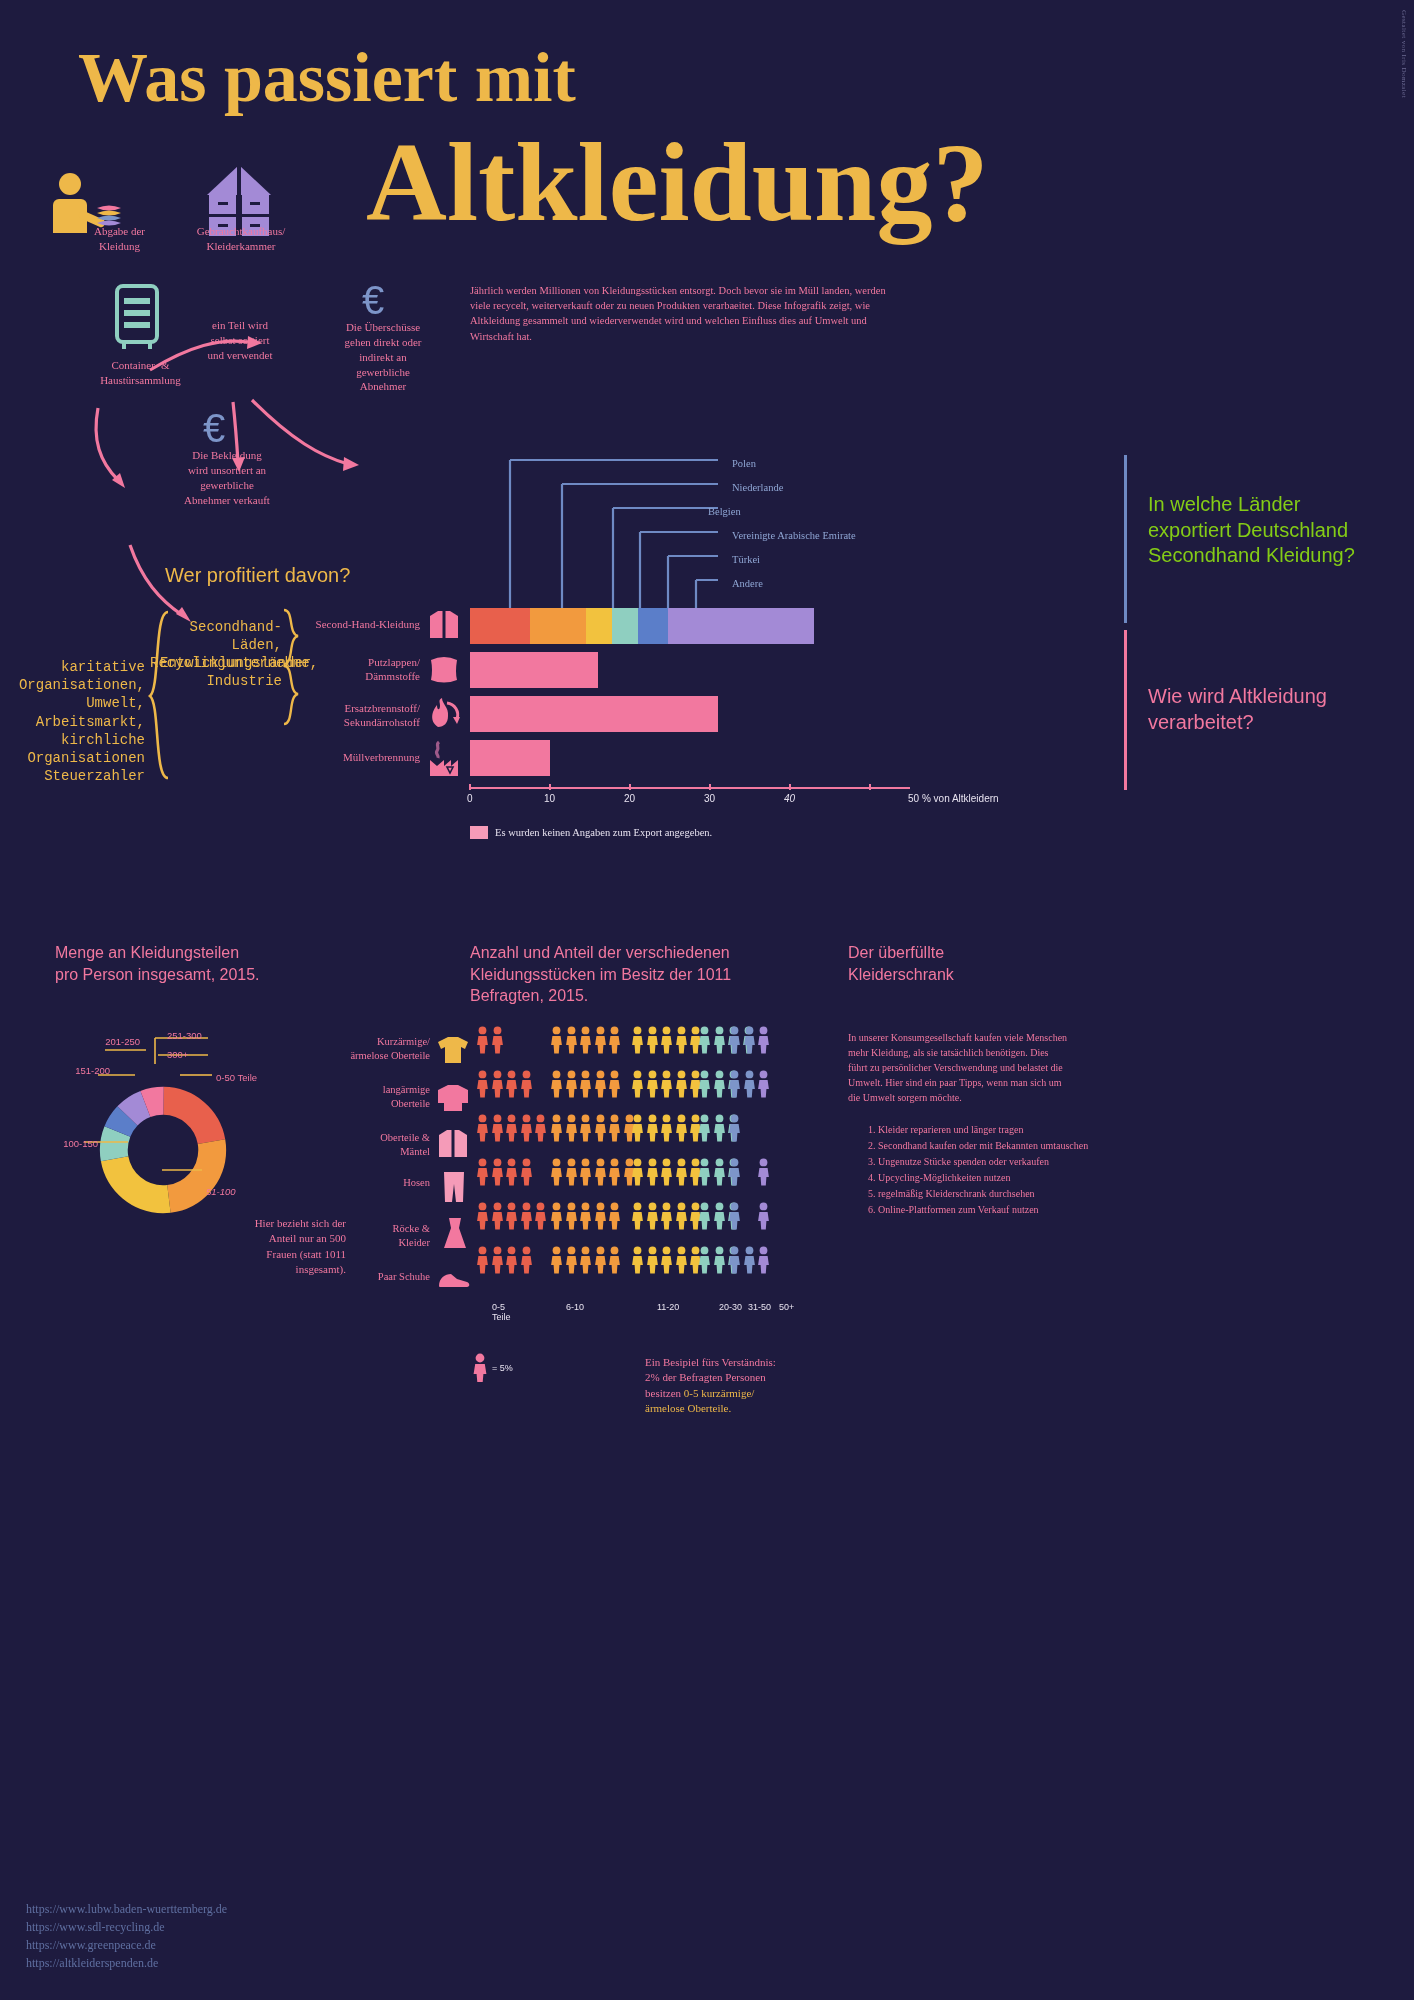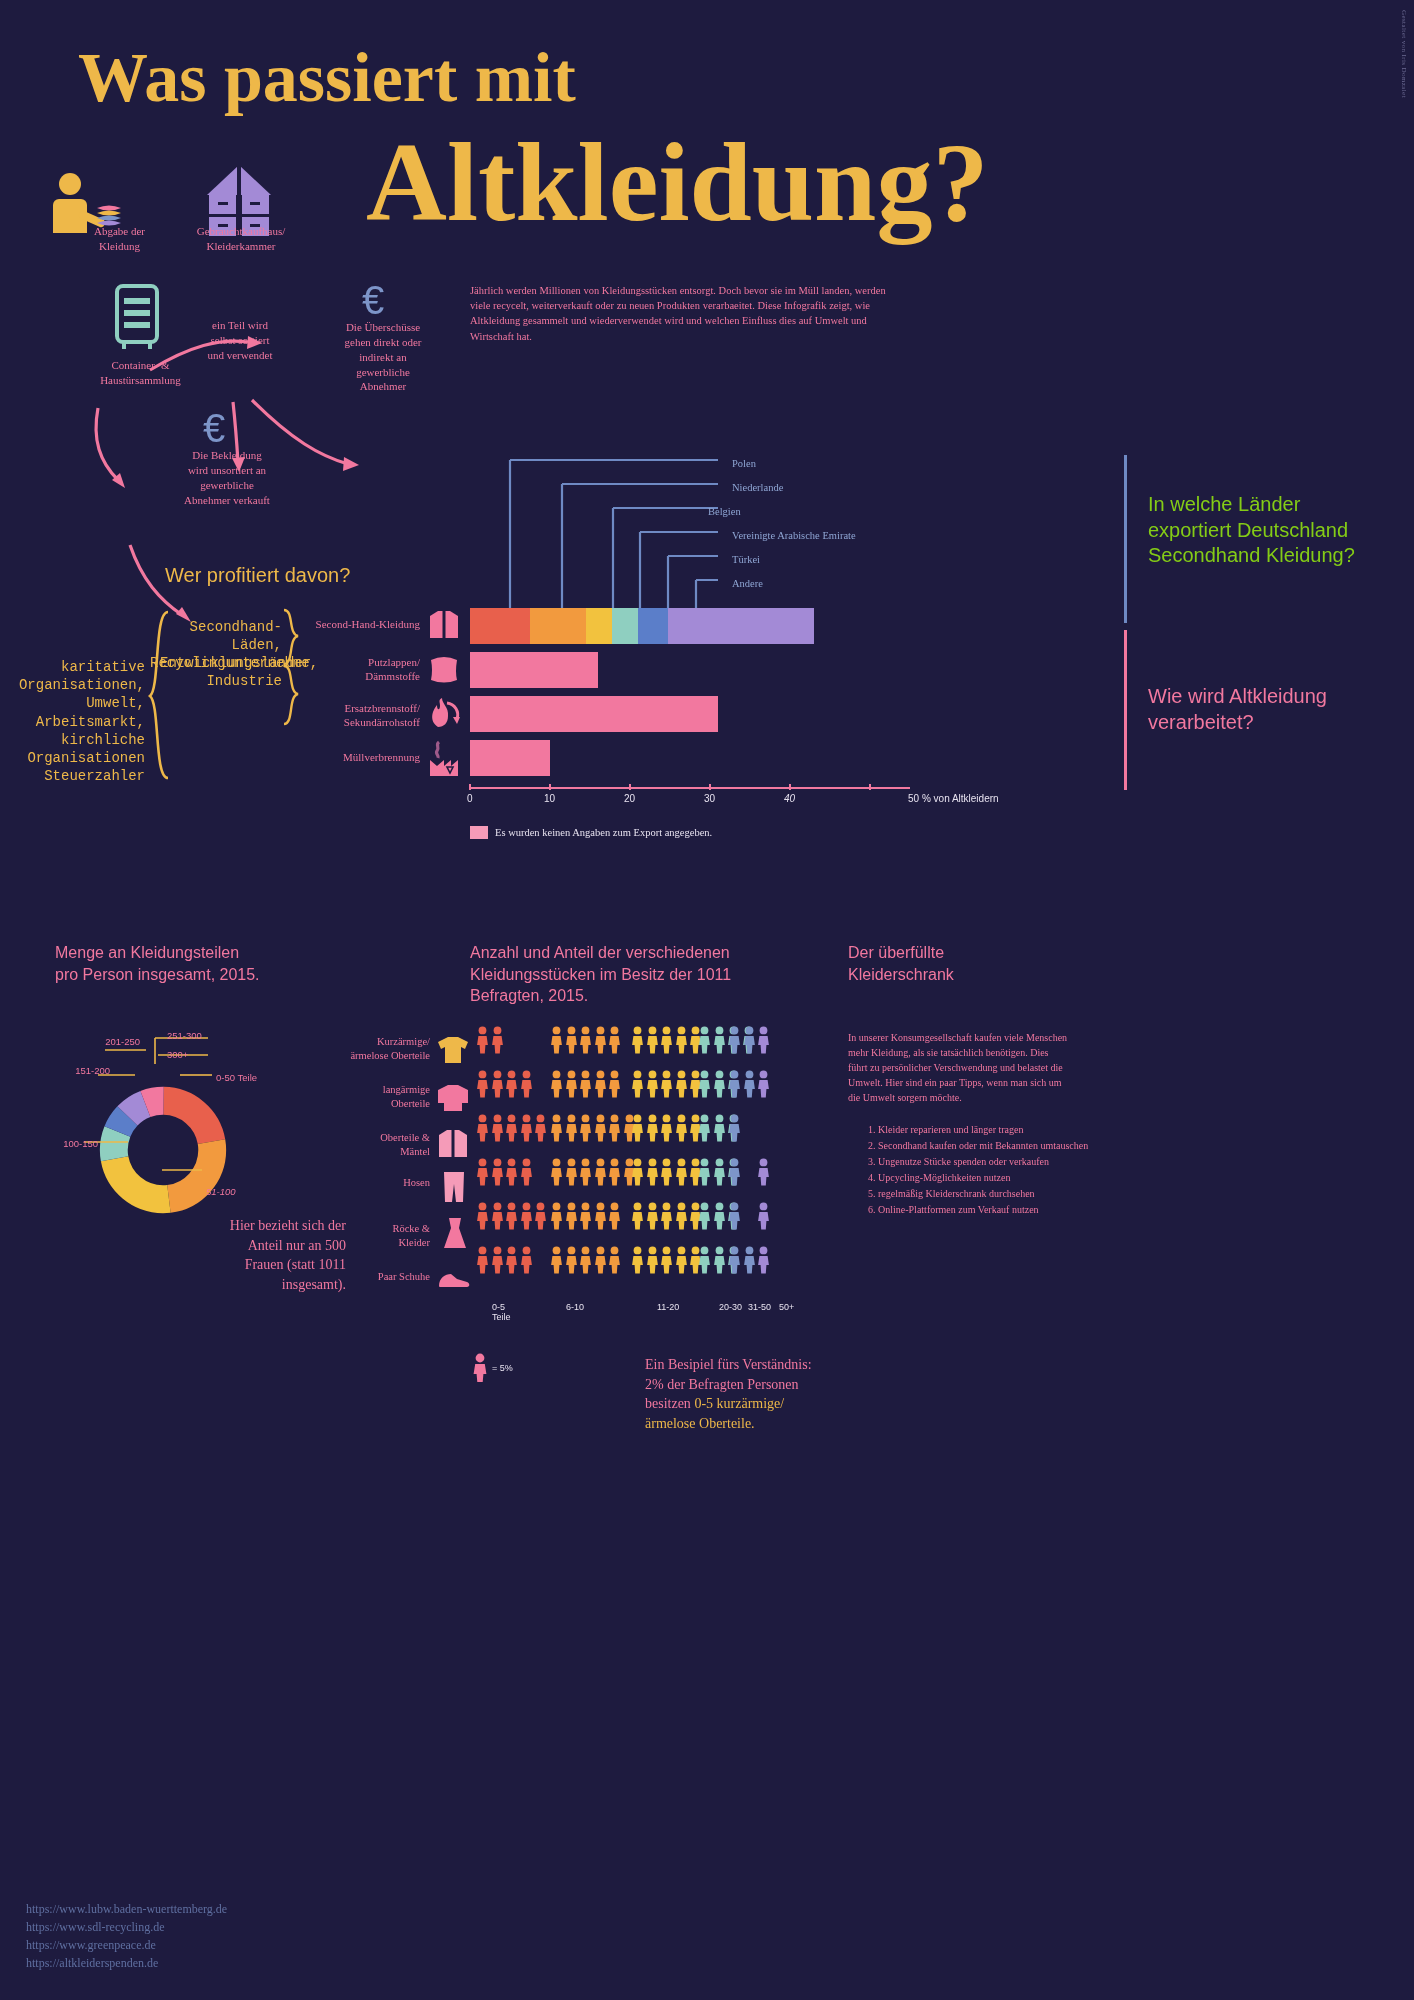--- a/index.html
+++ b/index.html
@@ -57,21 +57,21 @@
   
   .catlabel { font-size: 11px; line-height: 1.3; text-align: right; color: #f2789f; }
   .axis-num { font-size: 10px; color: #e8e3f0; font-family: "Liberation Sans", sans-serif;}
   .axis-cap { font-size: 10px; color: #e8e3f0; font-family: "Liberation Sans", sans-serif;}
   .benefit { font-size: 14px; color: #eeb849; line-height: 1.3; font-family: Liberation Mono, monospace; }
 
   
   .b-head { font-size: 16px; line-height: 1.35; font-family: "Liberation Sans", sans-serif; color: #f2789f;}
   .donut-lab { font-size: 9.5px; color: #f2789f; font-family: "Liberation Sans", sans-serif;}
   .pic-label { font-size: 10.5px; line-height: 1.3; text-align: right; color: #f2789f; }
-  .tiny { font-size: 14px; line-height: 1.4; color: #f2789f; }
+  .tiny { font-size: 11px; line-height: 1.4; color: #f2789f; }
   .body-txt { font-size: 10px; line-height: 1.5; color: #f2789f; }
   ol.tips { margin: 10px 0 0 30px; }
   ol.tips li { font-size: 10px; line-height: 1.5; margin-bottom: 1px; }
   .scale-lab { font-size: 9px; color: #e8e3f0; font-family: "Liberation Sans", sans-serif; }
   #sources { left: 26px; bottom: 28px; font-size: 12px; line-height: 1.5; color: #5f6fa0;}
 
   svg { display:block; overflow: visible; }
 </style>
 </head>
 <body>

